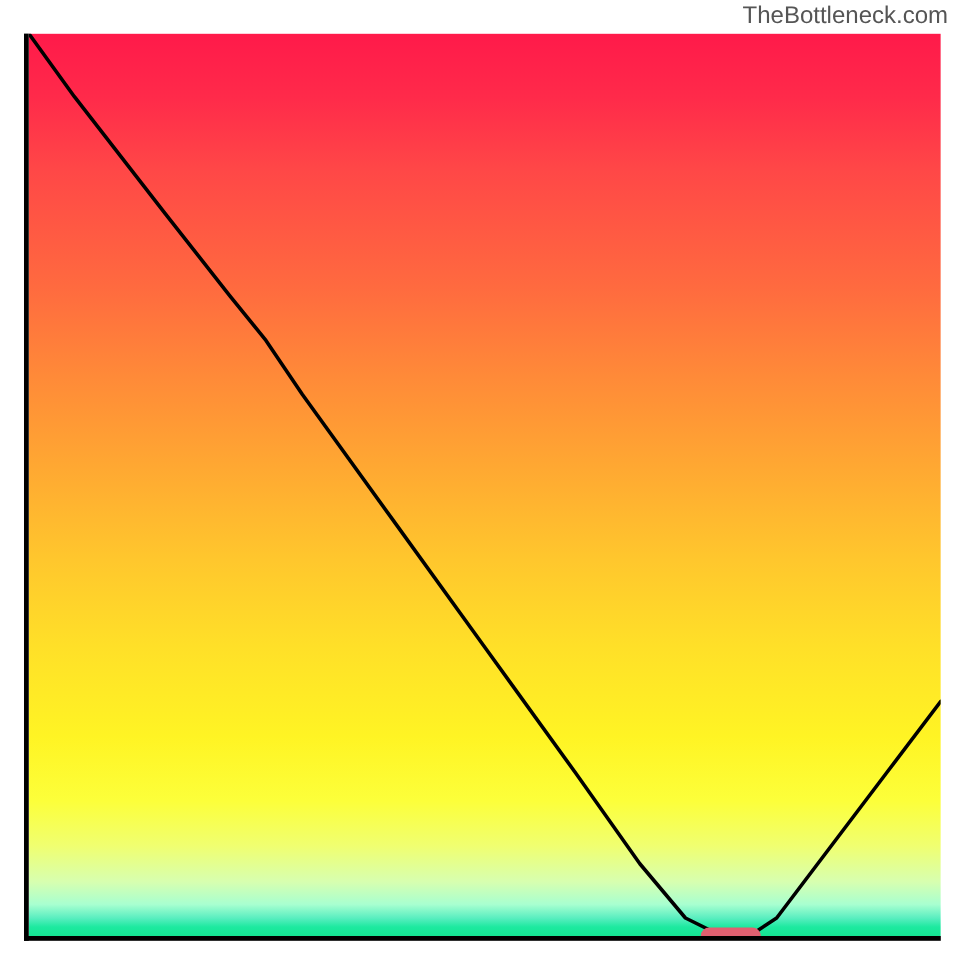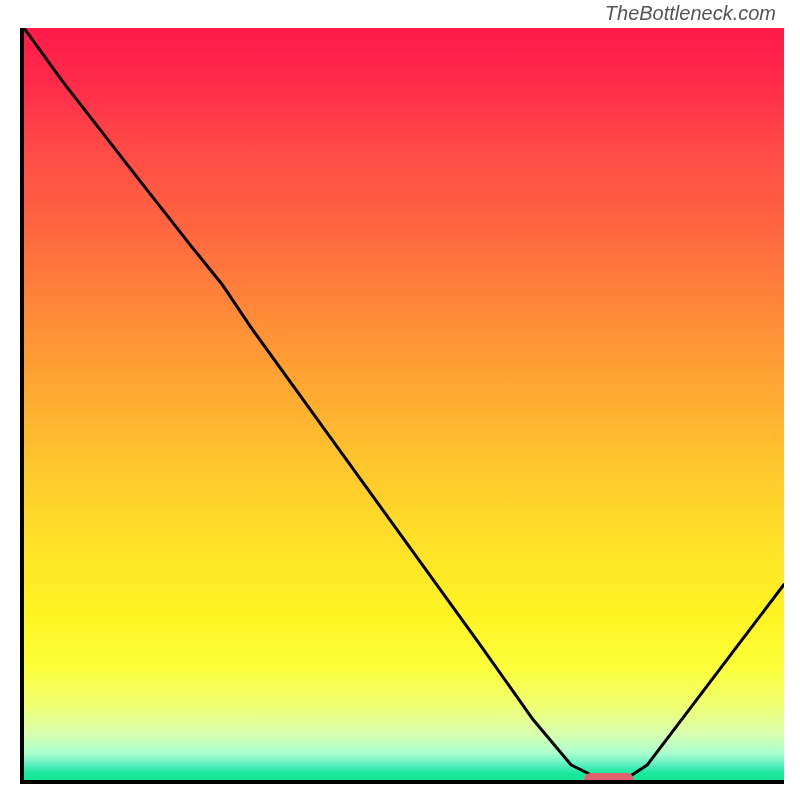--- a/index.html
+++ b/index.html
@@ -7,26 +7,25 @@
     padding: 0;
     width: 800px;
     height: 800px;
     position: relative;
     background: #ffffff;
     font-family: Arial, sans-serif;
   }
   .watermark {
     position: absolute;
     top: 2px;
-    right: 24px;
+    right: 10px;
     color: #555555;
     font-size: 20px;
     font-weight: normal;
     z-index: 10;
-    font-style: italic;
   }
   .plot-area {
     position: absolute;
     left: 20px;
     top: 28px;
     width: 760px;
     height: 752px;
     border-left: 4px solid #000;
     border-bottom: 4px solid #000;
     overflow: hidden;

